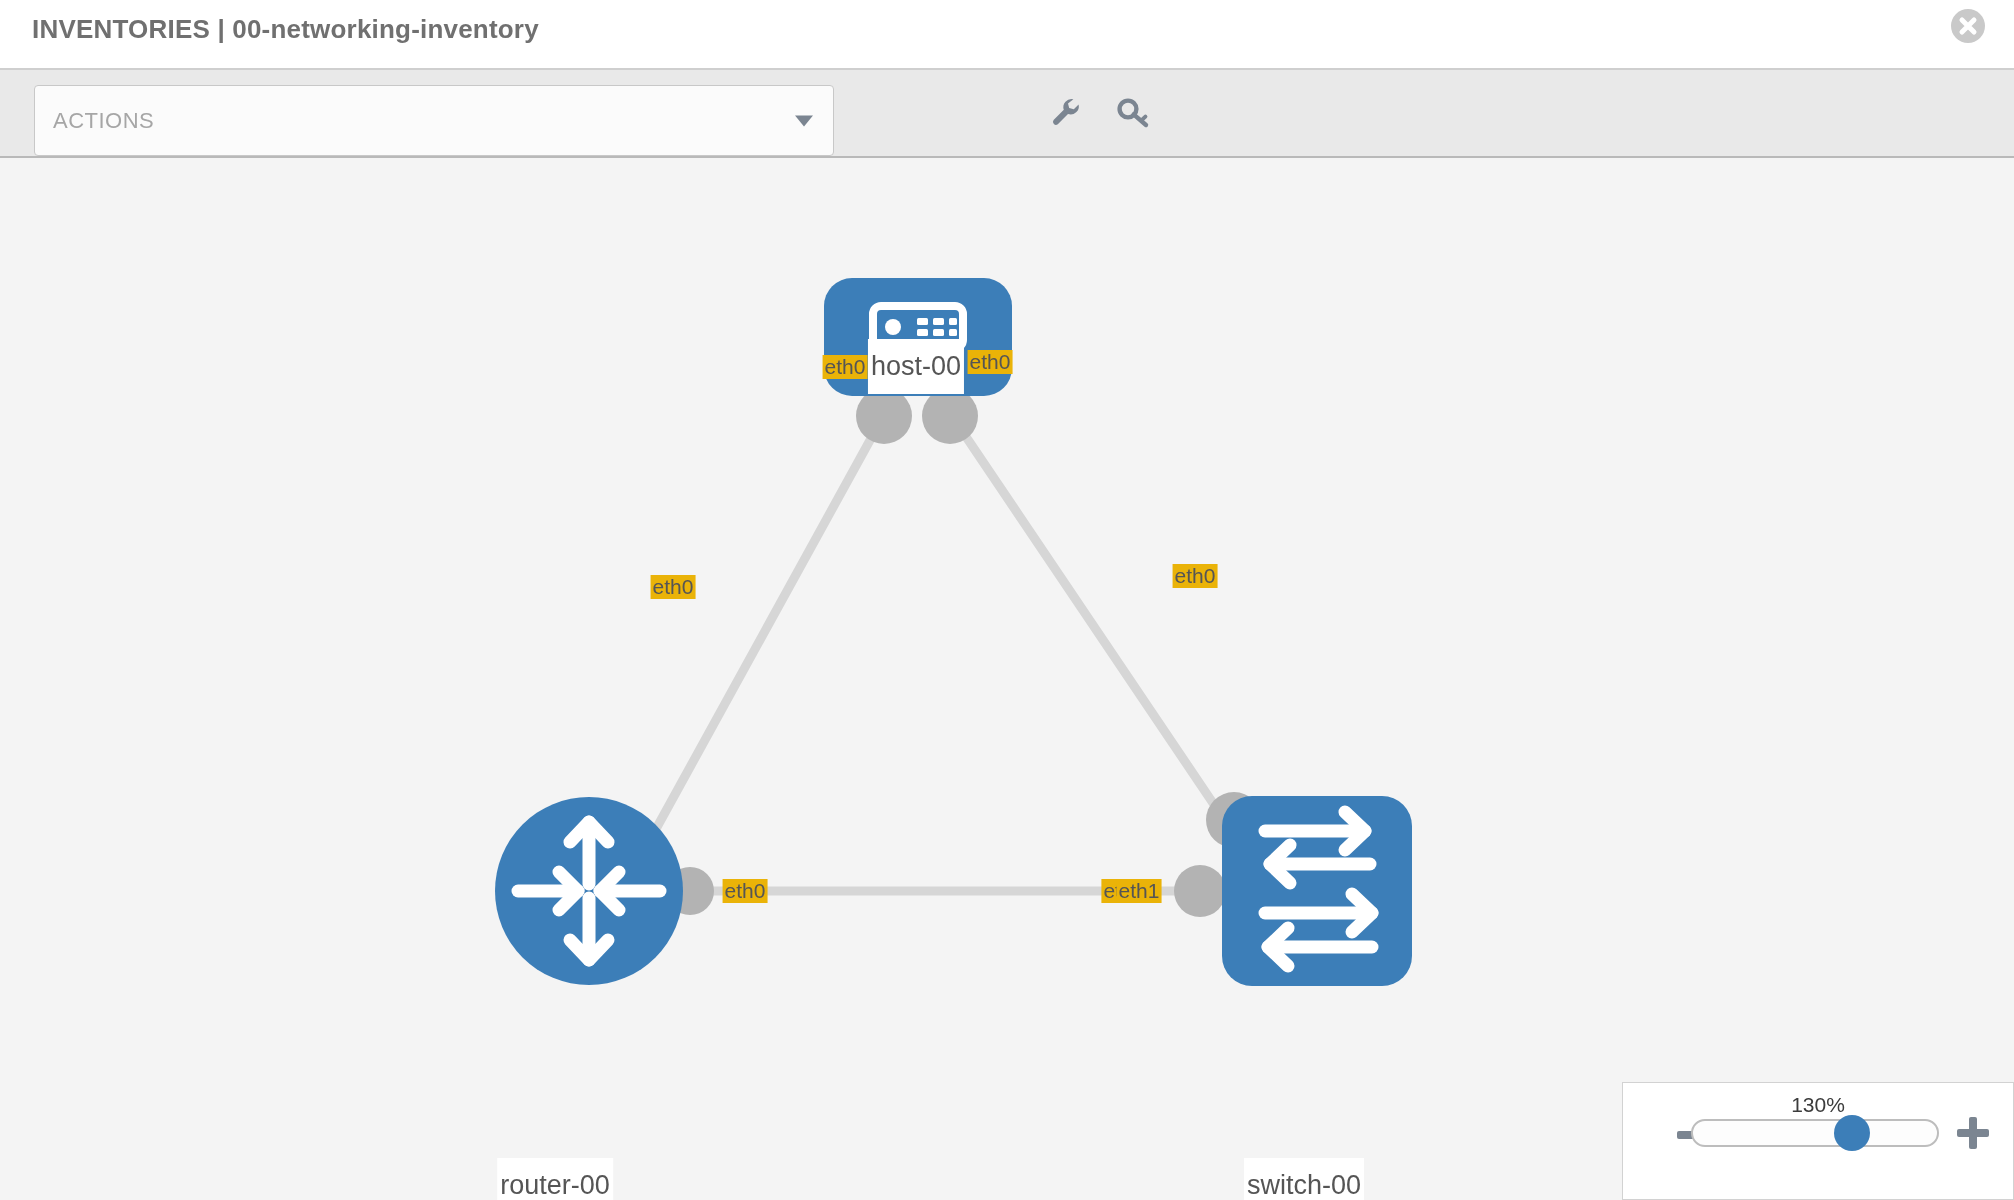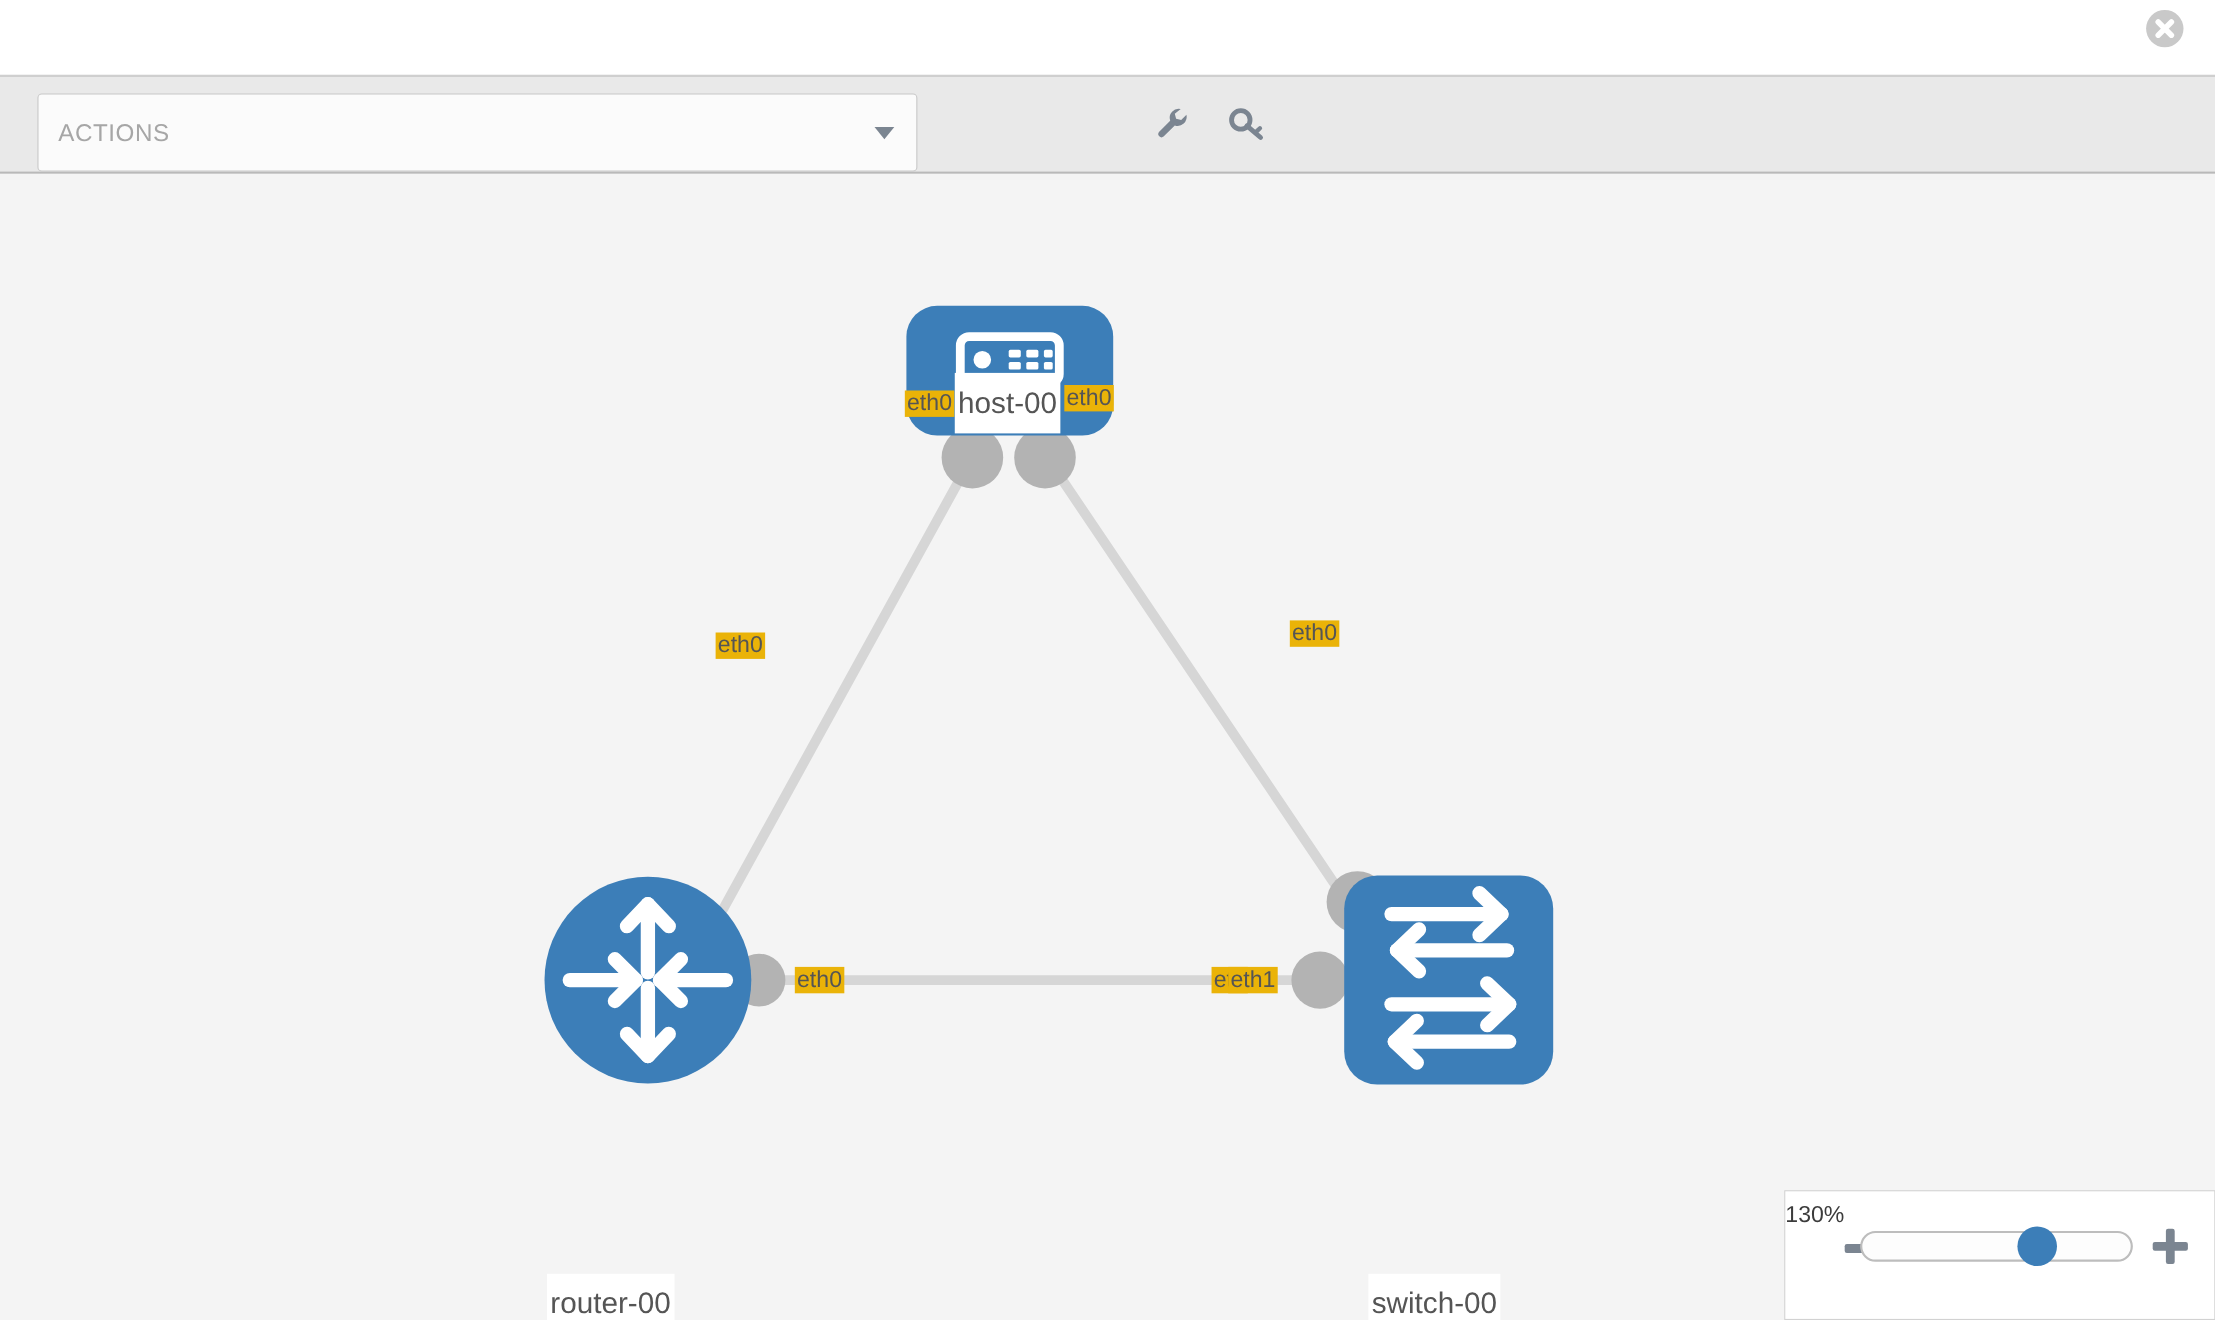--- a/index.html
+++ b/index.html
@@ -106,20 +106,21 @@
   #zoom-widget {
     position: absolute;
     left: 1622px; top: 1082px;
     width: 392px; height: 118px;
     background: #ffffff;
     border: 1px solid #d2d2d2;
   }
   #zoom-level {
     position: absolute;
     left: 0; right: 0; top: 10px;
+    text-align: center;
     font-size: 21px;
     color: #3c3c3c;
   }
   #zoom-out-btn {
     position: absolute; left: 54px; top: 48px;
     width: 28px; height: 8px; background: #7b8591; border-radius: 2px;
     cursor: pointer;
   }
   #zoom-in-btn {
     position: absolute; left: 334px; top: 34px;
@@ -144,20 +145,21 @@
     width: 36px; height: 36px;
     border-radius: 50%;
     background: #3c7eb8;
     cursor: pointer;
   }
 </style>
 </head>
 <body>
 
 <div id="header">
+  <div id="page-title">INVENTORIES | 00-networking-inventory</div>
   <div id="close-btn">
     <svg width="36" height="36" viewBox="0 0 36 36" aria-hidden="true">
       <circle cx="18" cy="18" r="17" fill="#c9c9c9"></circle>
       <path d="M12 12 L24 24 M24 12 L12 24" stroke="#ffffff" stroke-width="5" stroke-linecap="round"></path>
     </svg>
   </div>
 </div>
 
 <div id="toolbar">
 

